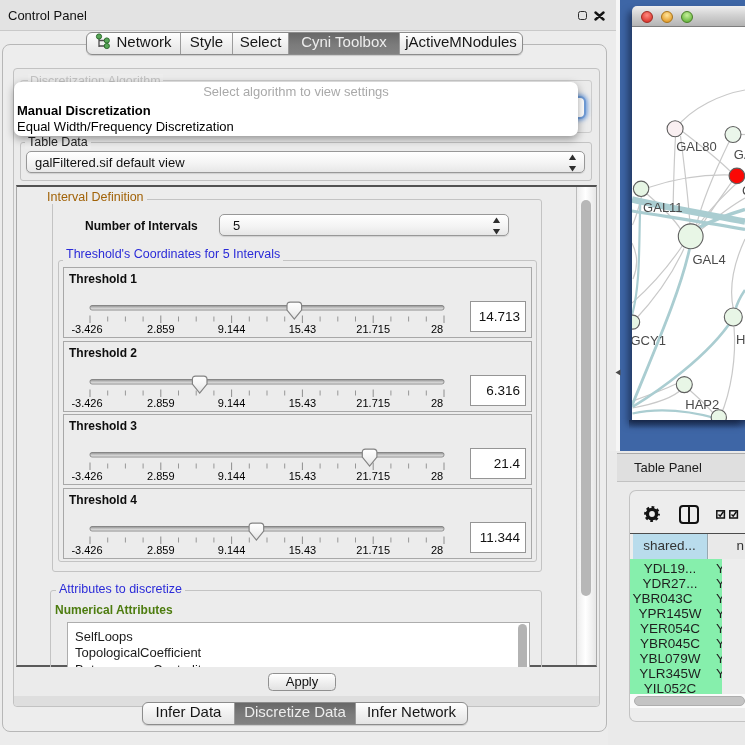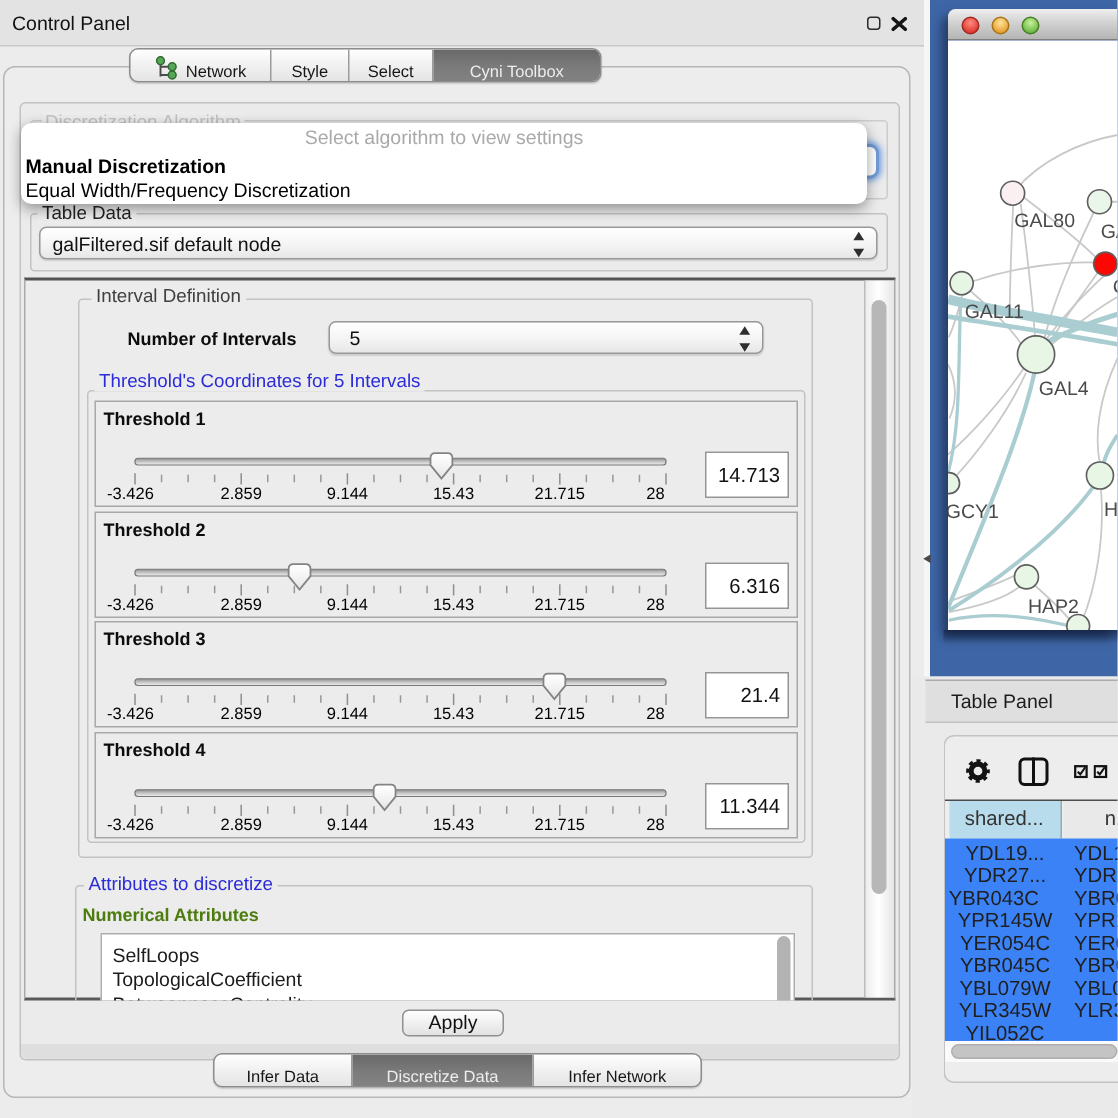--- a/index.html
+++ b/index.html
@@ -6,21 +6,21 @@
 .abs { position:absolute; }
 .tbox { position:absolute; width:469px; height:71px; border:1px solid #a8a8a8; }
 .tlab { position:absolute; left:5px; top:4px; font-size:12px; font-weight:bold; color:#0d0d0d; }
 .vbox { position:absolute; right:5px; top:33px; width:56px; height:31px; background:#fff; border:1px solid #959595;
         font-size:13.5px; color:#111; text-align:right; padding-right:5px; line-height:29px; }
 .combo { position:absolute; background:linear-gradient(#ffffff, #f4f4f4 55%, #e7e7e7); border:1px solid #989898; border-radius:5px; box-shadow:0 1px 1px rgba(0,0,0,0.12); }
 .group { position:absolute; border:1px solid #c3c3c3; border-radius:3px; }
 .gtitle { position:absolute; font-size:12.5px; background:#ececec; padding:0 3px; line-height:13px; }
 .seg { position:absolute; display:flex; height:23px; border:1px solid #8c8c8c; border-radius:6px; overflow:hidden;
        background:linear-gradient(#ffffff,#f2f2f2 45%,#e4e4e4); box-shadow:0 1px 1px rgba(0,0,0,0.15); }
-.seg > div { display:flex; align-items:flex-end; justify-content:center; font-size:11px; color:#161616; border-right:1px solid #9b9b9b; }
+.seg > div { display:flex; align-items:flex-start; justify-content:center; font-size:15px; color:#161616; border-right:1px solid #9b9b9b; }
 .seg > div:last-child { border-right:none; }
 .seg > div.sel { background:linear-gradient(#686868,#7b7b7b 55%,#828282); color:#ededed; }
 </style></head><body>
 <div id="root">
 <div class="abs" style="left:0;top:0;width:617px;height:31px;background:#e3e3e3;border-bottom:1px solid #c9c9c9;"></div>
     <div class="abs" style="left:8px;top:0;height:31px;line-height:31px;font-size:13px;color:#111;">Control Panel</div>
     <div class="abs" style="left:577.5px;top:11px;width:9.5px;height:8.5px;border:1.6px solid #2b2b2b;border-radius:2.5px;"></div>
     <svg class="abs" style="left:593.5px;top:10.5px" width="11" height="10" xmlns="http://www.w3.org/2000/svg">
       <path d="M1.5 1.5 L9.5 8.5 M9.5 1.5 L1.5 8.5" stroke="#141414" stroke-width="2.4" stroke-linecap="round"></path>
     </svg>
@@ -30,42 +30,43 @@
     <div class="seg" style="left:86px;top:32px;">
       <div style="width:94px;"><svg width="16" height="17" style="margin-right:5px" xmlns="http://www.w3.org/2000/svg">
           <path d="M4 4 L4 14 M4 7.5 L11.5 7.5 M4 13 L11.5 13" stroke="#4c4c4c" stroke-width="1.3" fill="none"></path>
           <circle cx="4" cy="3.5" r="2.6" fill="#57a657" stroke="#2e6b2e"></circle>
           <circle cx="11.8" cy="7.5" r="2.6" fill="#57a657" stroke="#2e6b2e"></circle>
           <circle cx="11.8" cy="13" r="2.6" fill="#57a657" stroke="#2e6b2e"></circle>
         </svg>Network</div>
       <div style="width:52px;">Style</div>
       <div style="width:56px;">Select</div>
       <div class="sel" style="width:111px;">Cyni Toolbox</div>
+      <div style="width:122px;">jActiveMNodules</div>
     </div>
     <div class="group" style="left:20px;top:80px;width:572px;height:53px;border-color:#cccccc;"></div>
     <div class="abs" style="left:28px;top:74px;font-size:12.5px;color:#c2c2c2;background:#ededed;padding:0 2px;">Discretization Algorithm</div>
     <div class="abs" style="left:26px;top:96px;width:560px;height:23px;background:#fff;border:2px solid #6f9bd6;border-radius:6px;box-shadow:0 0 4px 1.5px rgba(90,145,220,0.85);"></div>
     <div class="group" style="left:20px;top:142px;width:572px;height:39px;"></div>
     <div class="gtitle" style="left:25px;top:136px;background:#ededed;color:#222;">Table Data</div>
     <div class="combo" style="left:26px;top:151px;width:559px;height:22px;">
-      <span style="position:absolute;left:8px;top:0;line-height:22px;font-size:13px;color:#111;">galFiltered.sif default node</span>
+      <span style="position:absolute;left:8px;top:0;line-height:22px;font-size:13px;color:#111;">galFiltered.sif default view</span>
       <svg width="11" height="22" style="position:absolute;right:6px;top:0" xmlns="http://www.w3.org/2000/svg">
         <path d="M 5.5 2.5 l 3.6 5.6 h -7.2 z" fill="#2e2e2e"></path>
         <path d="M 5.5 19.5 l -3.6 -5.6 h 7.2 z" fill="#2e2e2e"></path>
       </svg>
     </div>
     <div class="abs" style="left:14px;top:82px;width:564px;height:53.5px;background:#ffffff;border-radius:7px;box-shadow:0 3px 9px rgba(0,0,0,0.38);"></div>
     <div class="abs" style="left:14px;top:84px;width:564px;text-align:center;font-size:13px;color:#a9a9a9;">Select algorithm to view settings</div>
     <div class="abs" style="left:17px;top:102.5px;font-size:13px;font-weight:bold;color:#000;">Manual Discretization</div>
     <div class="abs" style="left:17px;top:118.5px;font-size:13px;color:#000;">Equal Width/Frequency Discretization</div>
     <div class="abs" style="left:16px;top:185px;width:581px;height:482px;background:#ececec;border-top:2px solid #525252;border-bottom:2px solid #5a5a5a;border-left:1px solid #a9a9a9;border-right:1px solid #a9a9a9;overflow:hidden;"></div>
     <div class="abs" style="left:576px;top:187px;width:20px;height:478px;background:linear-gradient(to right,#ececec,#ffffff 45%,#e6e6e6);border-left:1px solid #bcbcbc;"></div>
     <div class="abs" style="left:580.5px;top:200px;width:10px;height:396px;background:#b7b7b7;border-radius:5px;"></div>
     <div class="group" style="left:52px;top:199px;width:490px;height:373px;"></div>
-    <div class="gtitle" style="left:61px;top:190.5px;color:#404040;">Interval Definition</div>
+    <div class="gtitle" style="left:44px;top:190.5px;color:#a16207;">Interval Definition</div>
     <div class="abs" style="left:85px;top:219px;font-size:12px;font-weight:bold;color:#0d0d0d;">Number of Intervals</div>
     <div class="combo" style="left:219px;top:214px;width:290px;height:22px;">
       <span style="position:absolute;left:13px;top:0;line-height:22px;font-size:13px;color:#111;">5</span>
       <svg width="11" height="22" style="position:absolute;right:6px;top:0" xmlns="http://www.w3.org/2000/svg">
         <path d="M 5.5 2.5 l 3.6 5.6 h -7.2 z" fill="#2e2e2e"></path>
         <path d="M 5.5 19.5 l -3.6 -5.6 h 7.2 z" fill="#2e2e2e"></path>
       </svg>
     </div>
     <div class="group" style="left:58px;top:260px;width:479px;height:302px;"></div>
     <div class="gtitle" style="left:63px;top:247.5px;color:#2b2bd8;">Threshold's Coordinates for 5 Intervals</div>
@@ -352,21 +353,21 @@
       <rect x="0.8" y="0.8" width="7.6" height="7.2" fill="none" stroke="#111" stroke-width="1.5"></rect>
       <path d="M2.5 4.5 L4.2 6.2 L7.5 1.5" fill="none" stroke="#111" stroke-width="1.4"></path>
     </svg>
     <svg class="abs" style="left:729px;top:509.5px" width="10" height="9" xmlns="http://www.w3.org/2000/svg">
       <rect x="0.8" y="0.8" width="7.6" height="7.2" fill="none" stroke="#111" stroke-width="1.5"></rect>
       <path d="M2.5 4.5 L4.2 6.2 L7.5 1.5" fill="none" stroke="#111" stroke-width="1.4"></path>
     </svg>
     <div class="abs" style="left:630px;top:532.5px;width:115px;height:1.5px;background:#4c4c4c;"></div>
     <div class="abs" style="left:632.5px;top:534px;width:75px;height:24.5px;background:#b9dcec;border-right:1px solid #98a8b0;text-align:center;line-height:24.5px;font-size:13.5px;color:#333;">shared...</div>
     <div class="abs" style="left:708.5px;top:534px;width:36.5px;height:24.5px;background:#e9e9e9;line-height:24.5px;font-size:13.5px;color:#333;padding-left:28px;">n...</div>
-    <div class="abs" style="left:630px;top:558.5px;width:115px;height:135px;background:#3b82f6;overflow:hidden;">
+    <div class="abs" style="left:630px;top:558.5px;width:92px;height:135px;background:#86efac;overflow:hidden;">
       <div style="position:absolute;left:2.5px;top:2.5px;width:75px;text-align:center;font-size:13.5px;color:#1f1f1f;">YDL19...</div>
       <div style="position:absolute;left:86px;top:2.5px;font-size:13.5px;color:#1f1f1f;">YDL1</div>
       <div style="position:absolute;left:2.5px;top:17.5px;width:75px;text-align:center;font-size:13.5px;color:#1f1f1f;">YDR27...</div>
       <div style="position:absolute;left:86px;top:17.5px;font-size:13.5px;color:#1f1f1f;">YDR2</div>
       <div style="position:absolute;left:2.5px;top:32.5px;width:75px;text-align:left;font-size:13.5px;color:#1f1f1f;">YBR043C</div>
       <div style="position:absolute;left:86px;top:32.5px;font-size:13.5px;color:#1f1f1f;">YBR0</div>
       <div style="position:absolute;left:2.5px;top:47.5px;width:75px;text-align:center;font-size:13.5px;color:#1f1f1f;">YPR145W</div>
       <div style="position:absolute;left:86px;top:47.5px;font-size:13.5px;color:#1f1f1f;">YPR1</div>
       <div style="position:absolute;left:2.5px;top:62.5px;width:75px;text-align:center;font-size:13.5px;color:#1f1f1f;">YER054C</div>
       <div style="position:absolute;left:86px;top:62.5px;font-size:13.5px;color:#1f1f1f;">YER0</div>

